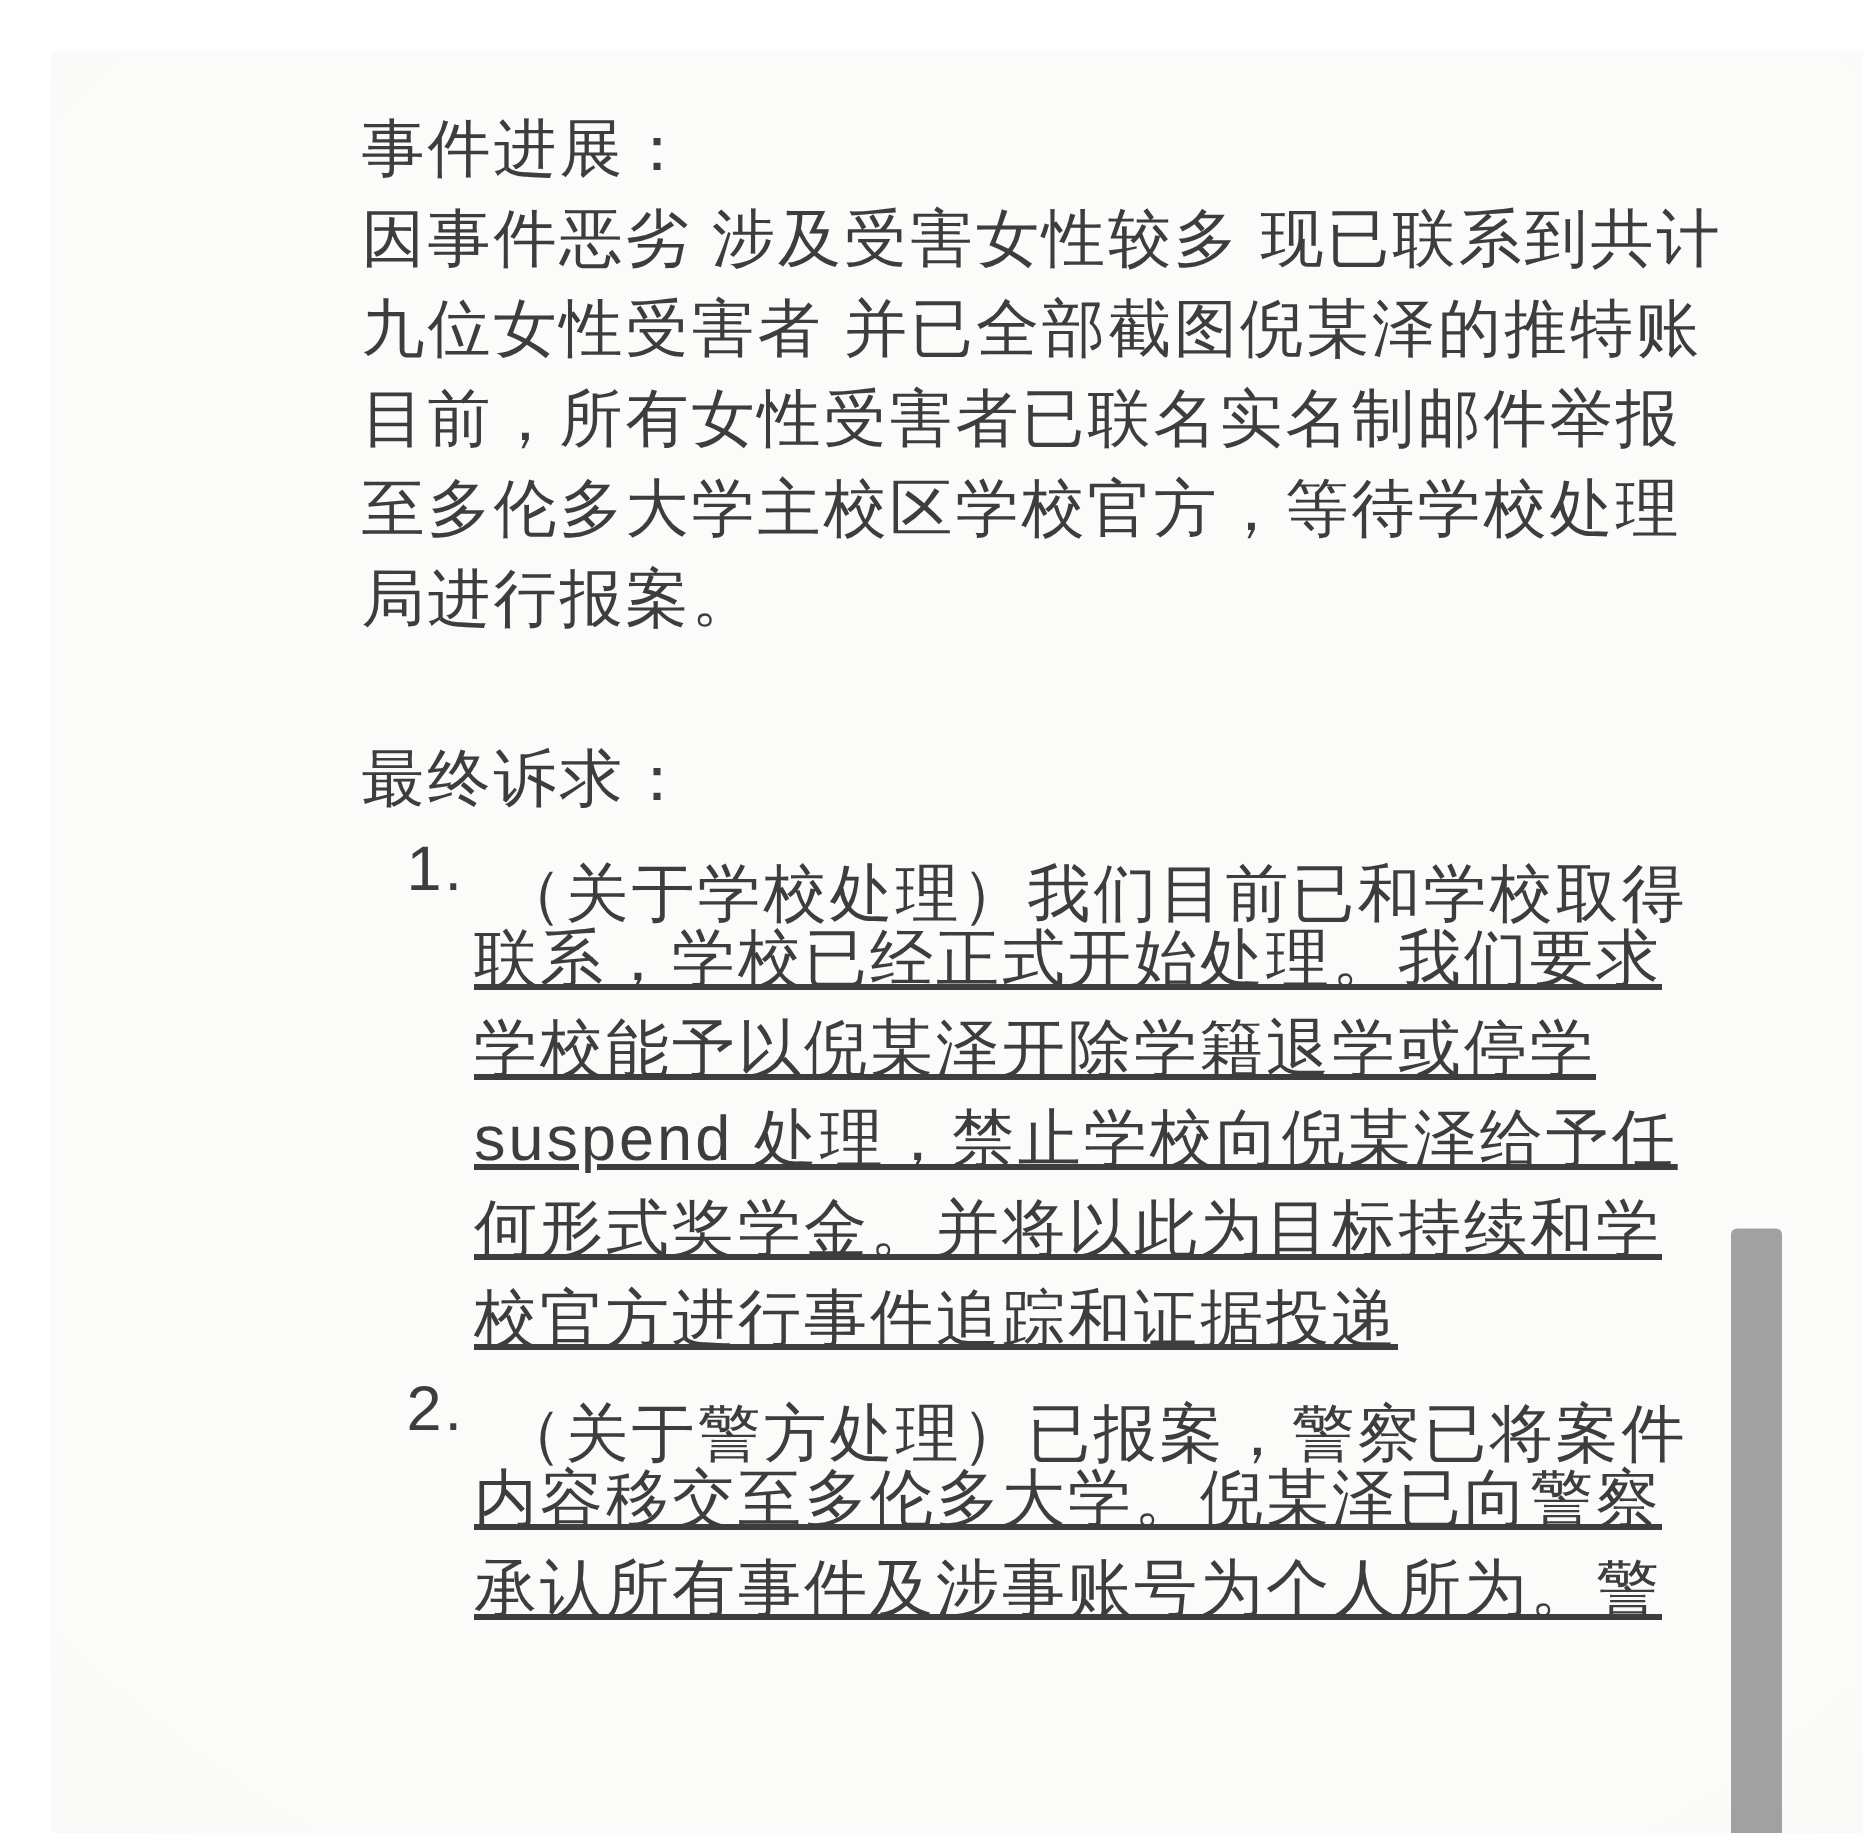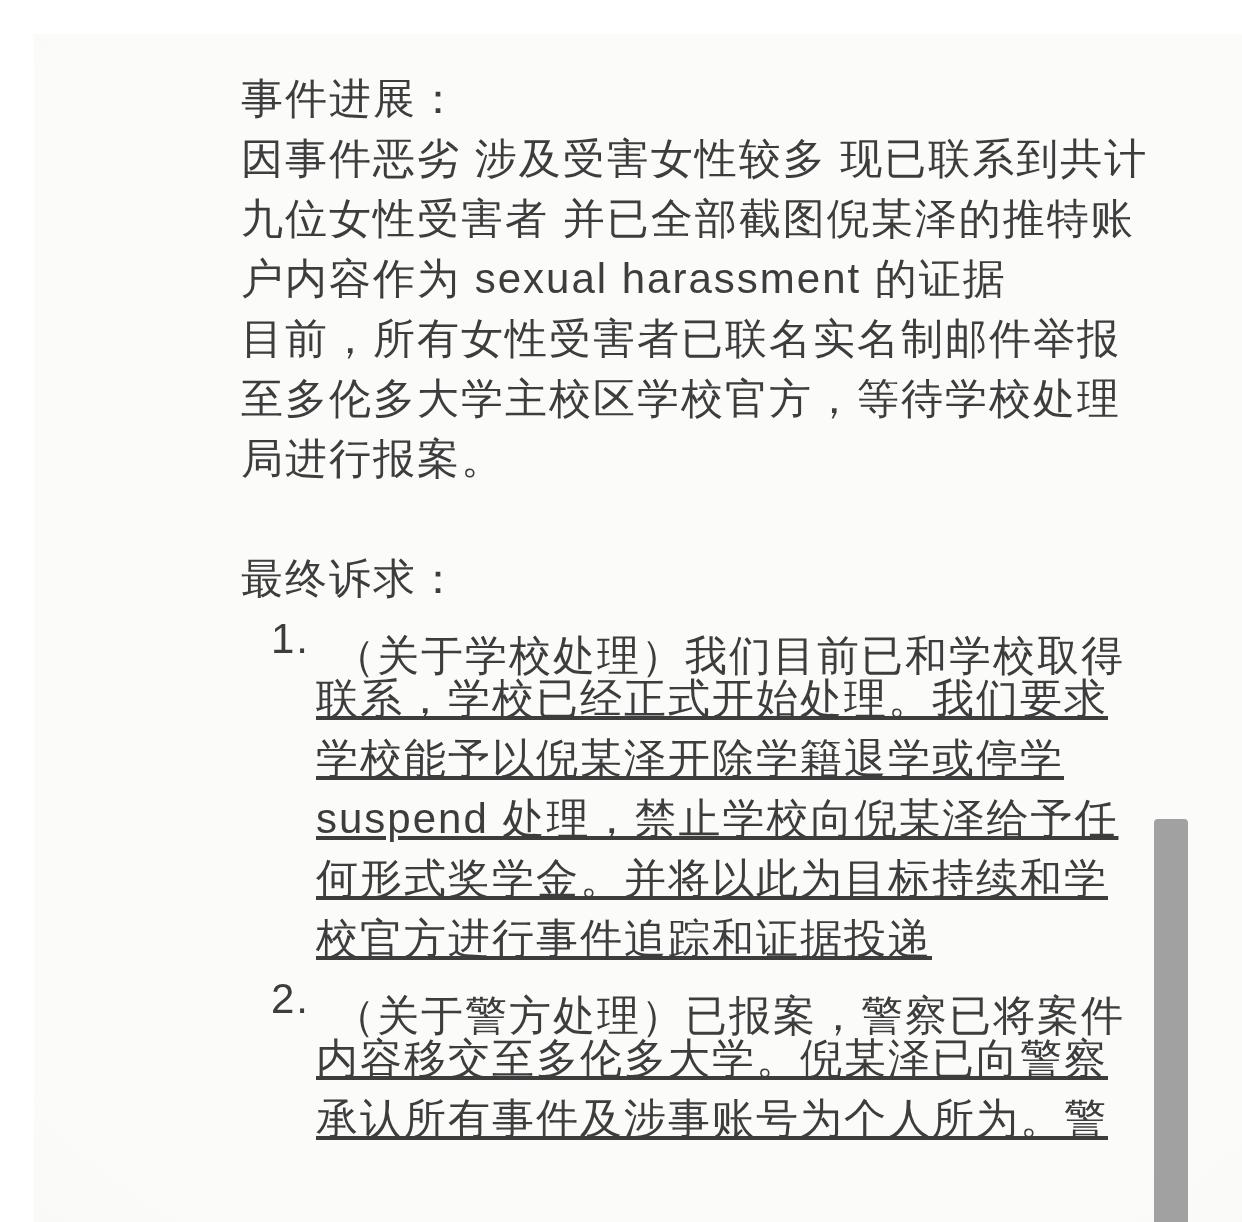--- a/index.html
+++ b/index.html
@@ -44,21 +44,20 @@
 </style>
 </head>
 <body>
 
 <div class="page">
   <div class="content">
 
     <div class="line">事件进展：</div>
     <div class="line">因事件恶劣 涉及受害女性较多 现已联系到共计</div>
     <div class="line">九位女性受害者 并已全部截图倪某泽的推特账</div>
-    <div class="line">户内容作为 sexual harassment 的证据</div>
     <div class="line">目前，所有女性受害者已联名实名制邮件举报</div>
     <div class="line">至多伦多大学主校区学校官方，等待学校处理</div>
     <div class="line">局进行报案。</div>
 
     <div class="line"></div>
 
     <div class="line">最终诉求：</div>
 
     <div class="line li-first">
       <span class="marker">1.</span>

